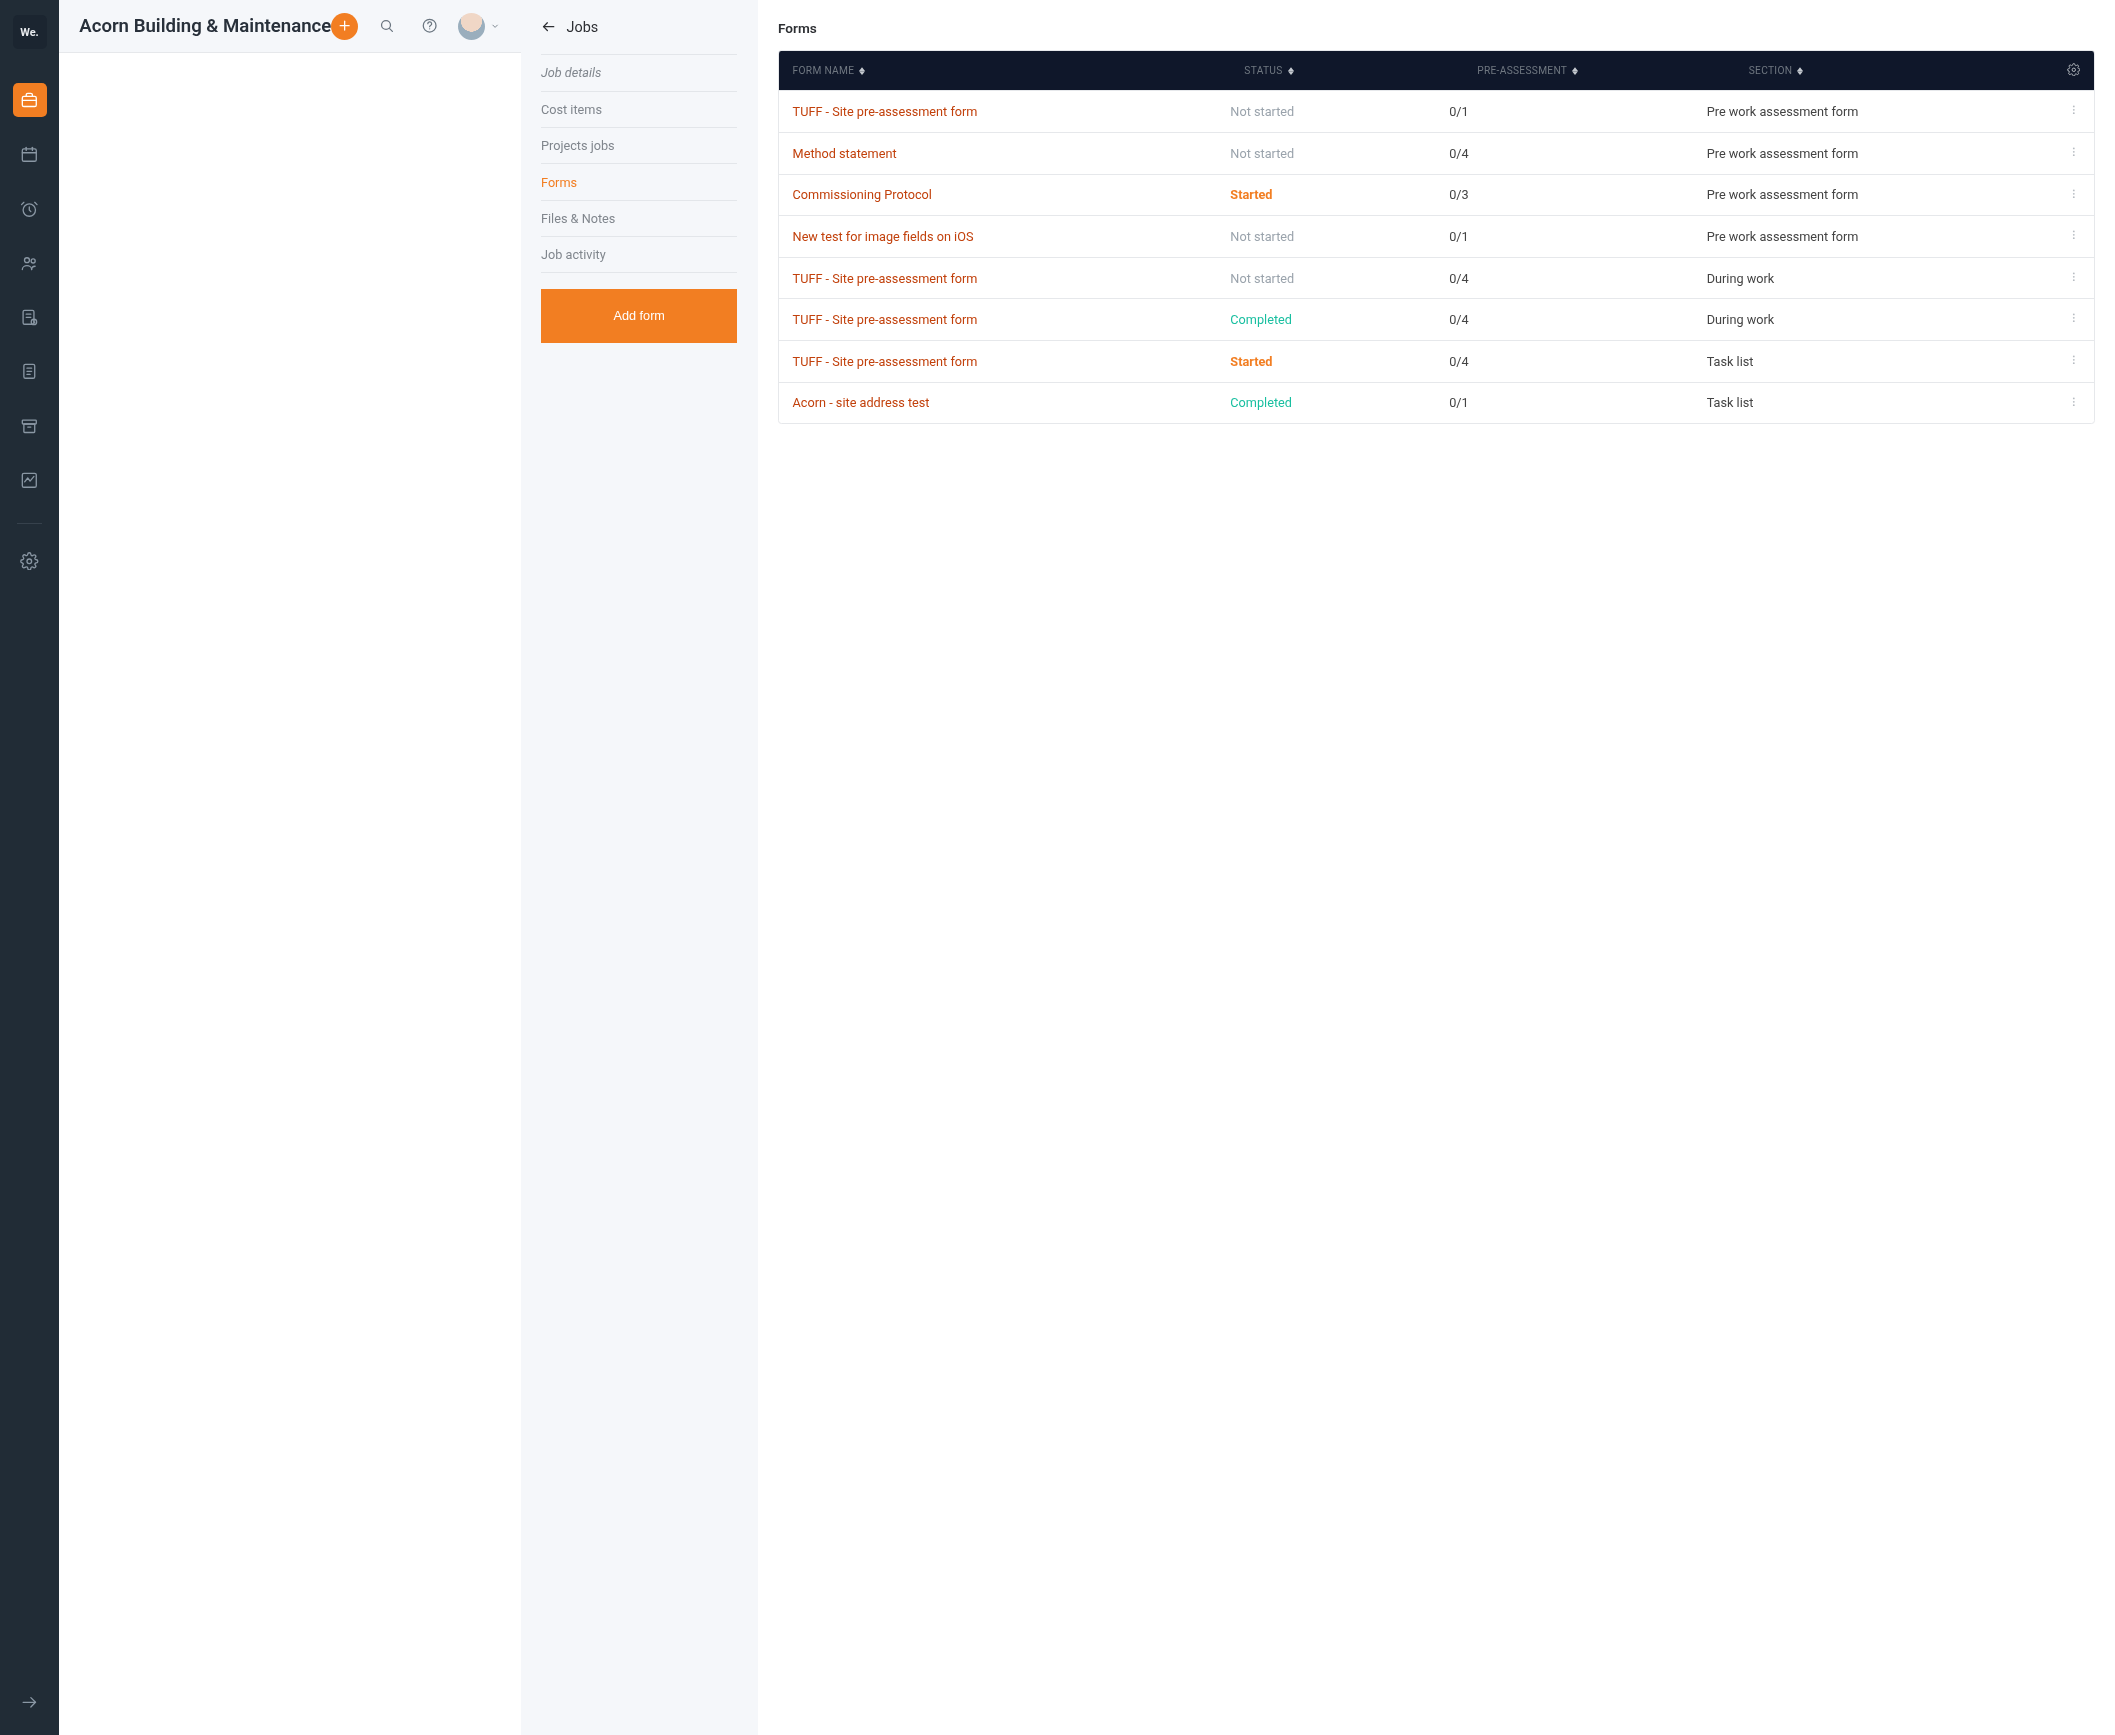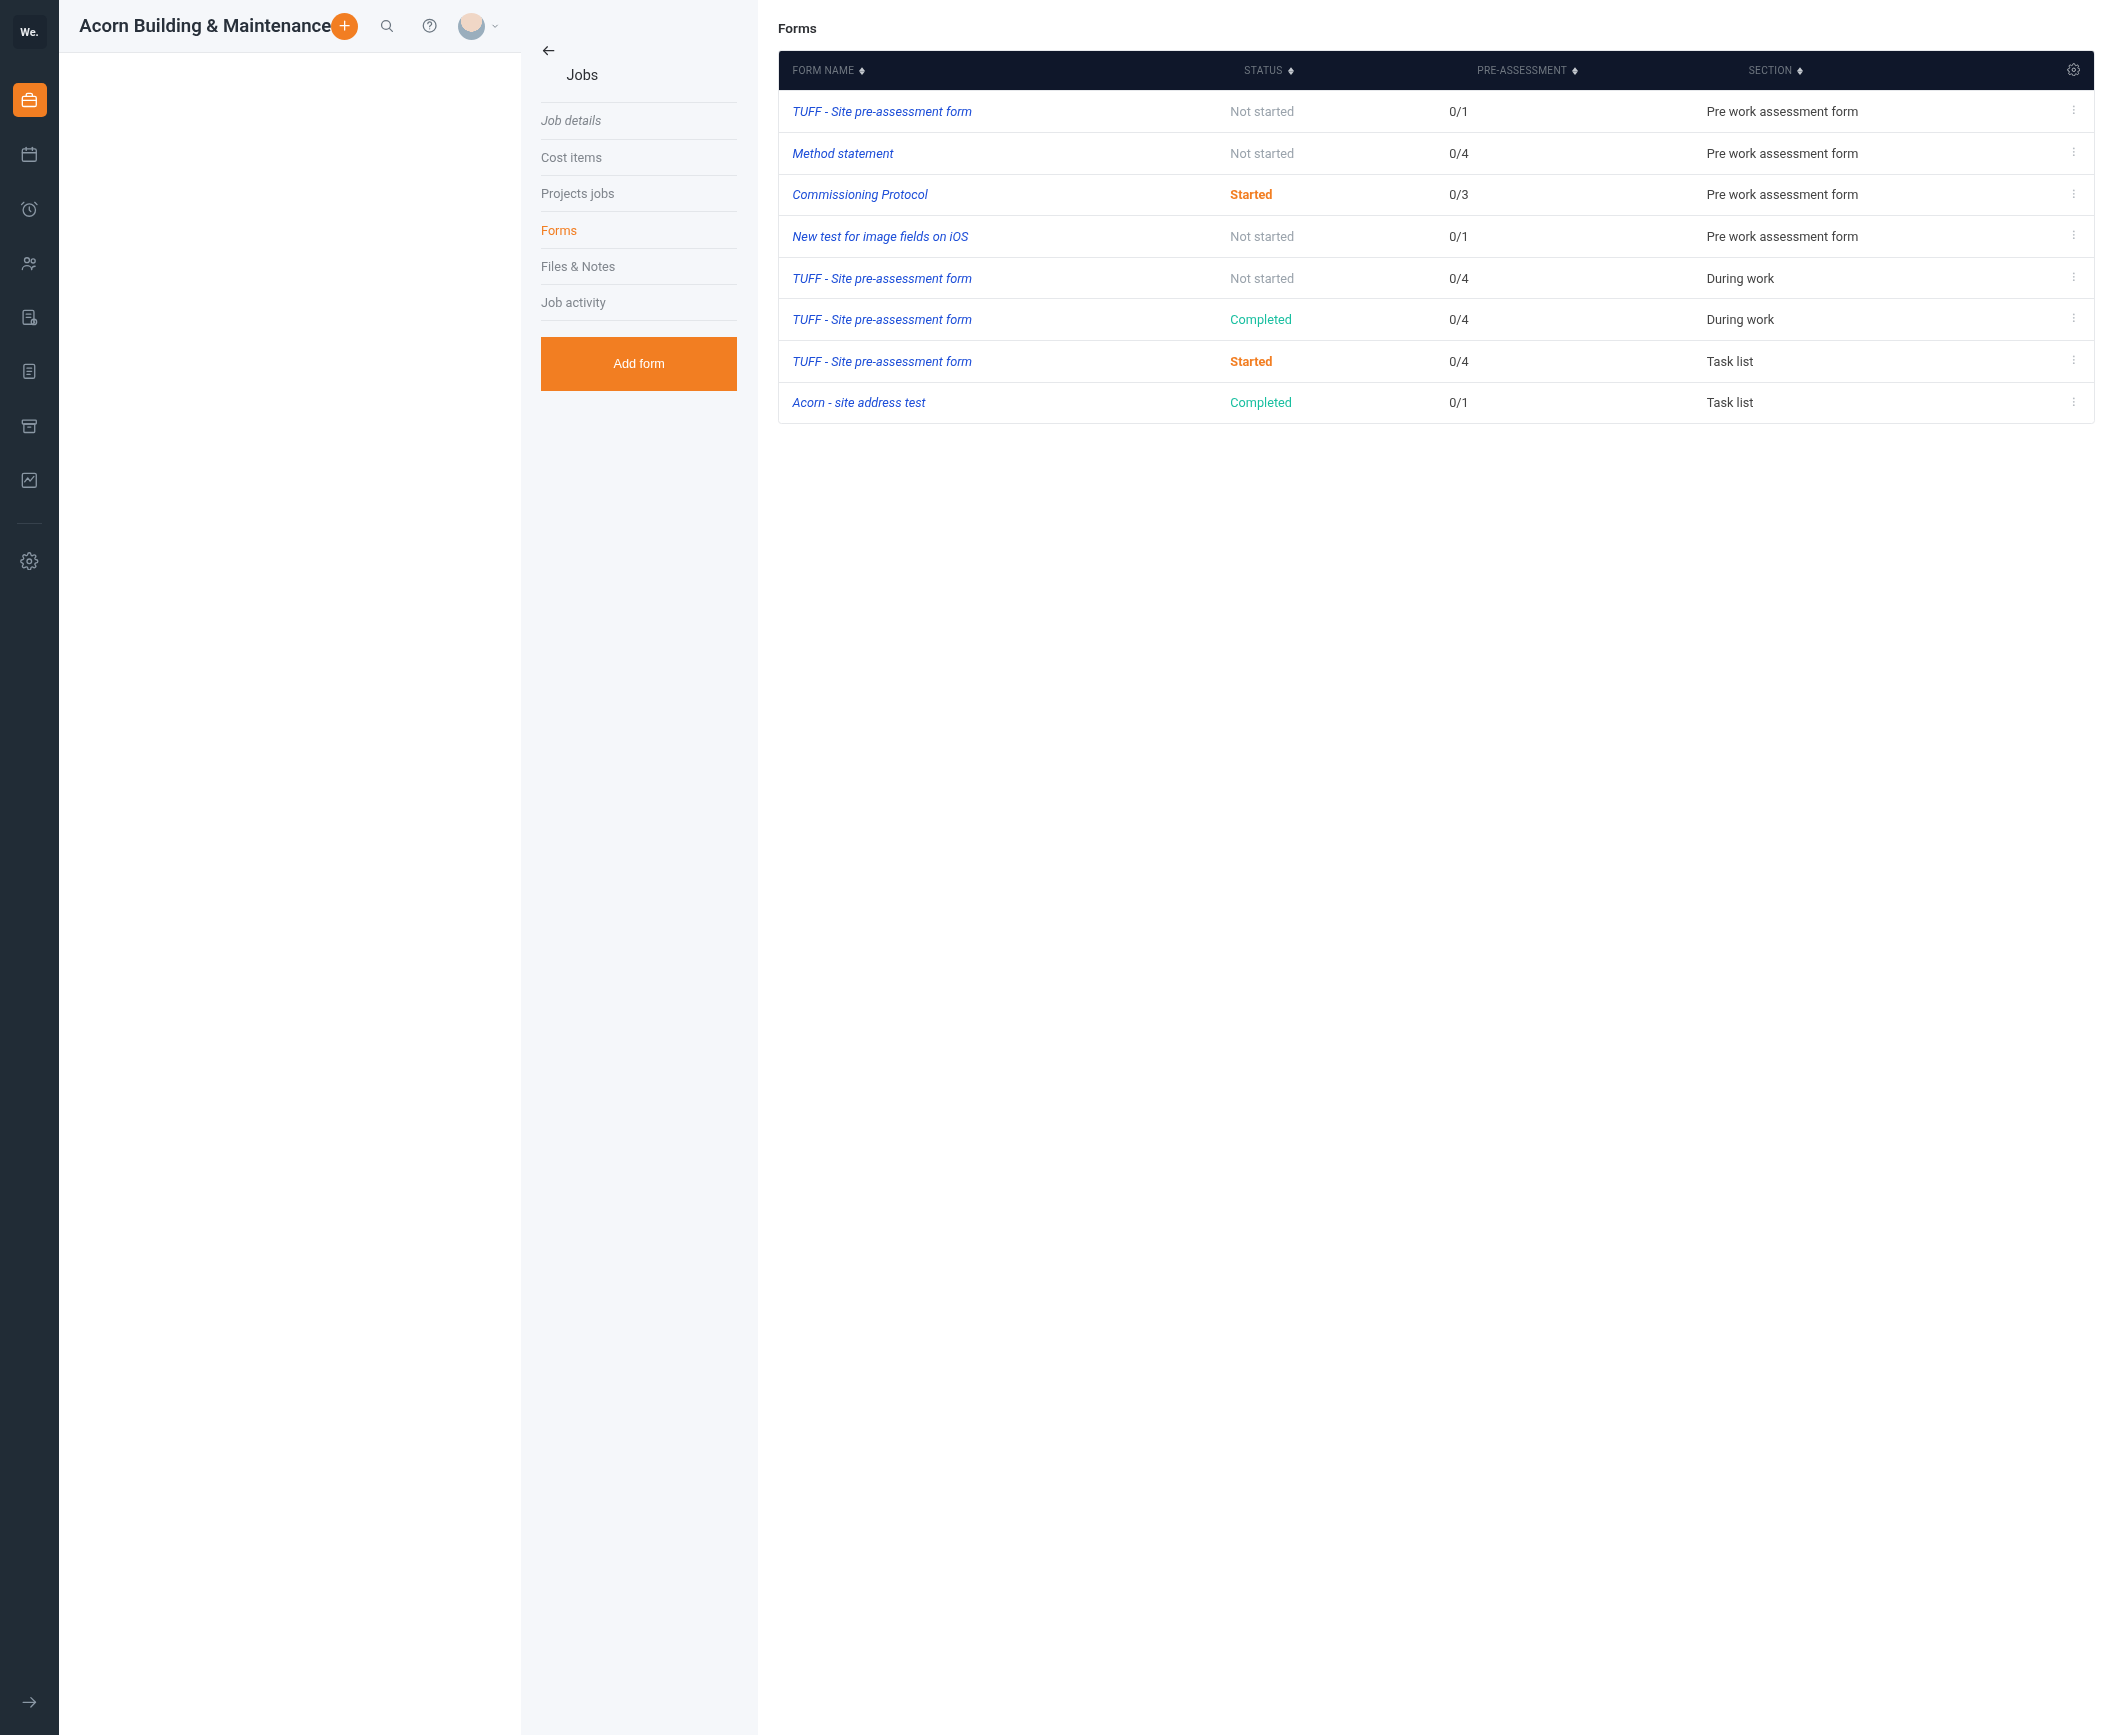--- a/index.html
+++ b/index.html
@@ -85,21 +85,21 @@
   .body{flex:1;display:flex;min-height:0;}
   
   .panel{
     width:var(--panel-width);
     background:var(--bg);
     padding:18.6px 20.3px;
     flex-shrink:0;
   }
   .back-row{display:flex;align-items:center;gap:10.2px;margin-bottom:18.6px;cursor:pointer;}
   .back-row svg{width:15.3px;height:15.3px;stroke:#2d2f33;fill:none;stroke-width:2;stroke-linecap:round;stroke-linejoin:round;}
-  .back-row .lbl{font-size:14.4px;color:#2d2f33;margin-top:48px;}
+  .back-row .lbl{font-size:14.4px;color:#2d2f33;}
   .nav-list{list-style:none;margin:0;padding:0;}
   .nav-list li{
     padding:10.2px 0;
     border-bottom:0.8px solid #e3e6ea;
     font-size:12.7px;color:#80868d;
     cursor:pointer;
   }
   .nav-list li:first-child{border-top:0.8px solid #e3e6ea;font-style:italic;}
   .nav-list li.active{color:var(--orange);}
   .add-btn{
@@ -136,21 +136,21 @@
   .col-status{flex:0 0 17%;}
   .col-pre{flex:0 0 20%;}
   .col-section{flex:1;}
   .col-act{flex:0 0 24px;display:flex;justify-content:flex-end;}
   .sort{display:inline-flex;align-items:center;gap:5.1px;cursor:pointer;}
   .sort .arrows{display:inline-flex;flex-direction:column;line-height:0;color:#c3c8ce;}
   .sort .arrows svg{width:6px;height:4.2px;fill:currentColor;stroke:none;}
   .status-notstarted{color:#9aa3ac;}
   .status-started{color:var(--orange);font-weight:bold;}
   .status-completed{color:var(--green);}
-  .row-name{color:#1d4ed8;font-style:italic;}
+  .row-name{color:#c2410c;}
   .row-pre{color:#444;}
   .row-section{color:#444;}
   .kebab,.gear{color:#b7bcc2;cursor:pointer;}
   .kebab svg,.gear svg{width:13.6px;height:13.6px;fill:currentColor;}
   .gear svg{stroke:currentColor;fill:none;stroke-width:1.7;}
 </style>
 </head>
 <body>
 
 <div class="app">

